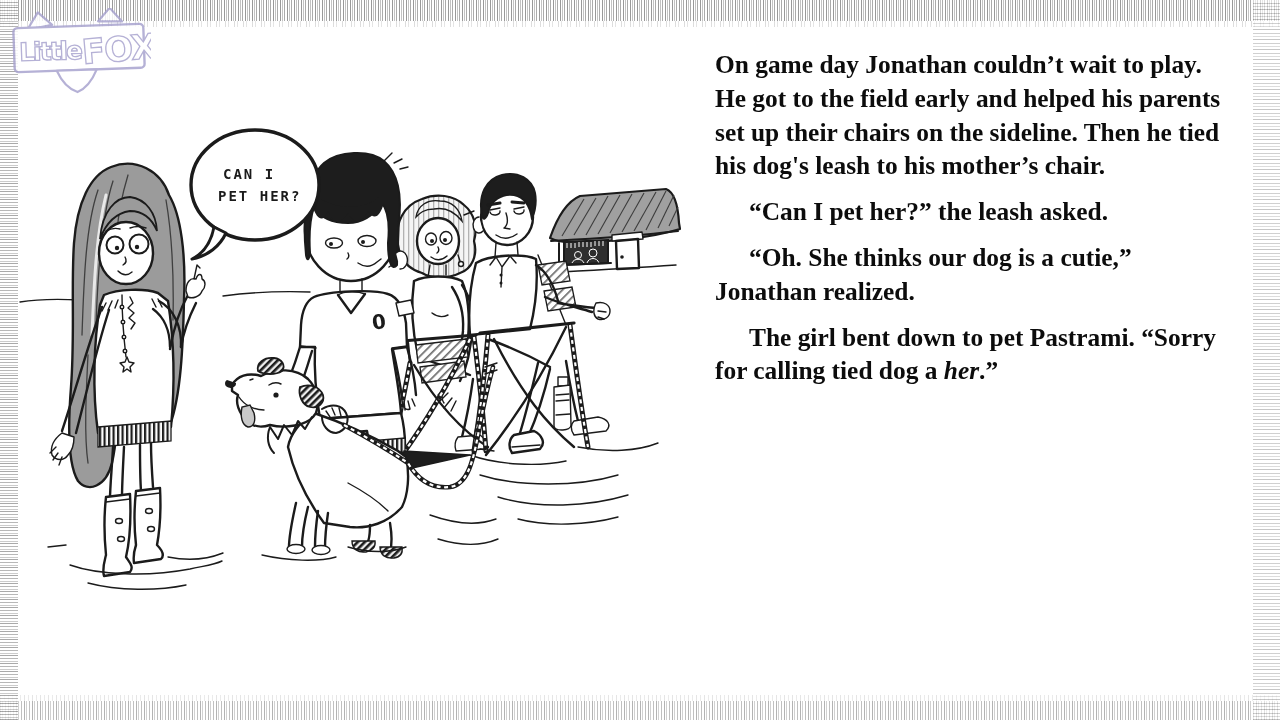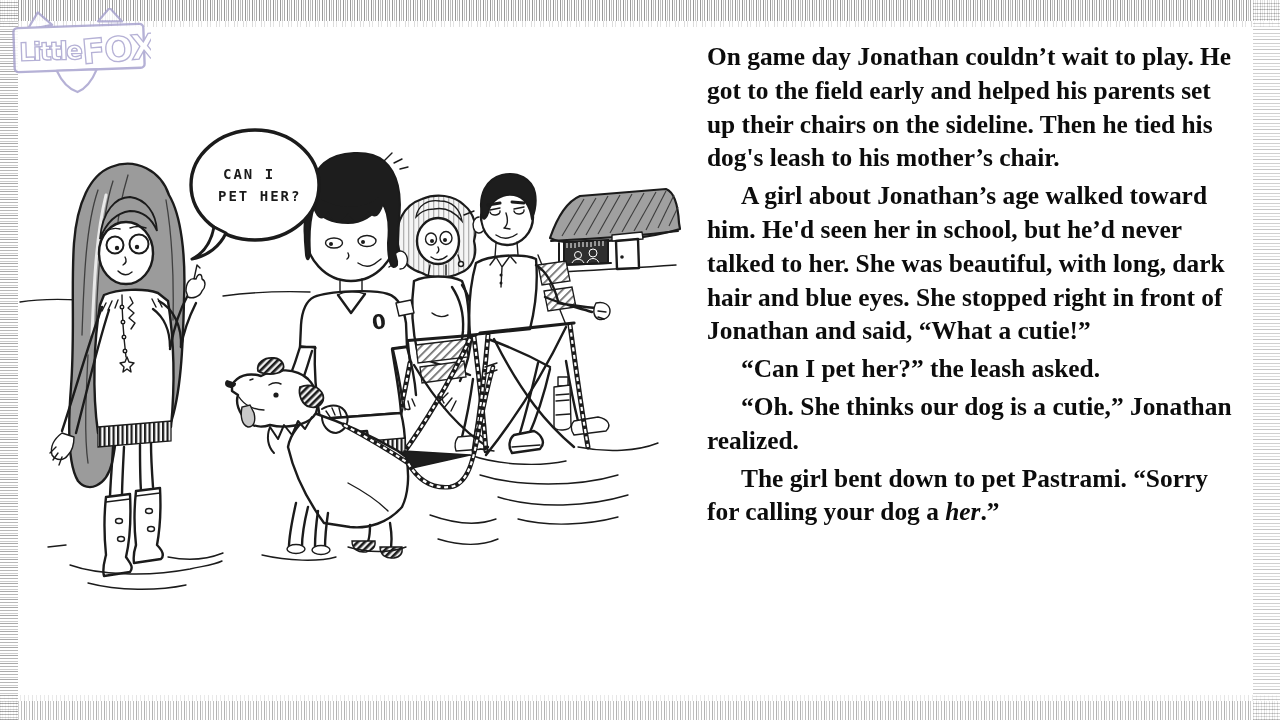--- a/index.html
+++ b/index.html
@@ -22,21 +22,21 @@
   .bord.left{left:0;top:0;width:18px;height:720px;opacity:.8;
     background:
       repeating-linear-gradient(0deg,#949494 0 1px,#fff 1px 2px,#bfbfbf 2px 3px,#fff 3px 5px,#a5a5a5 5px 6px,#fff 6px 8px);}
   .bord.right{right:0;top:0;width:27px;height:720px;opacity:.6;
     background:
       repeating-linear-gradient(0deg,#a0a0a0 0 1px,#fff 1px 3px,#c5c5c5 3px 4px,#fff 4px 6px,#b0b0b0 6px 7px,#fff 7px 10px);}
   
   .story{position:absolute;left:703px;top:36px;width:537px;
          font-family:"Liberation Serif",serif;font-weight:bold;
          font-size:25.4px;line-height:33.8px;color:#0c0c0c;}
-  .story p{margin:4px;}
+  .story p{margin:12px;}
   .story p.indent{text-indent:34px;}
   .story em{font-style:italic;}
   
   .s{stroke:#1b1b1b;stroke-width:2.4;fill:none;stroke-linecap:round;stroke-linejoin:round;}
   .sf{stroke:#1b1b1b;stroke-width:2.4;fill:#fff;stroke-linecap:round;stroke-linejoin:round;}
   .sd{stroke:#1b1b1b;stroke-width:2;fill:#1d1d1d;stroke-linejoin:round;}
   .thin{stroke-width:1.4;}
   .th2{stroke-width:2;}
   .w3{stroke-width:3.2;}
   .gray{fill:#9b9b9b;}
@@ -340,19 +340,18 @@
     <g>
       <ellipse cx="237" cy="90" rx="64" ry="55" fill="#fff" stroke="#1b1b1b" stroke-width="3.4"></ellipse>
       <path d="M 196,132 C 193,148 186,158 174,164 C 190,161 202,151 208,138 Z" fill="#fff" stroke="#1b1b1b" stroke-width="3" stroke-linejoin="round"></path>
       <text class="bubtxt" x="205" y="84">CAN I</text>
       <text class="bubtxt" x="200" y="106">PET HER?</text>
     </g>
   </svg>
 
   <div class="story">
       <p class=""><span>On game day Jonathan couldn’t wait to play. He got to the field early and helped his parents set up their chairs on the sideline. Then he tied his dog's leash to his mother’s chair.</span></p>
-      <p class="indent"><span>A girl about Jonathan’s age walked toward him. He'd seen her in school, but he’d never talked to her. She was beautiful, with long, dark hair and blue eyes. She stopped right in front of Jonathan and said, “What a cutie!”</span></p>
       <p class="indent"><span>“Can I pet her?” the leash asked.</span></p>
       <p class="indent"><span>“Oh. She thinks our dog is a cutie,” Jonathan realized.</span></p>
-      <p class="indent"><span>The girl bent down to pet Pastrami. “Sorry for calling your dog a </span><em>her</em><span>.”</span></p>
+      <p class="indent"><span>The girl bent down to pet Pastrami. “Sorry for calling tied dog a </span><em>her</em><span>.”</span></p>
     </div>
 
 </div>
 
 </body></html>

